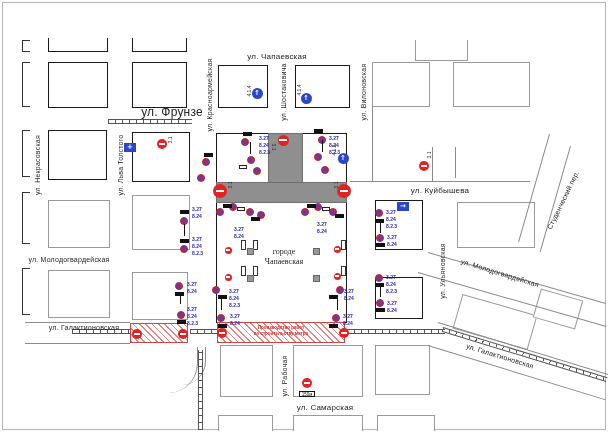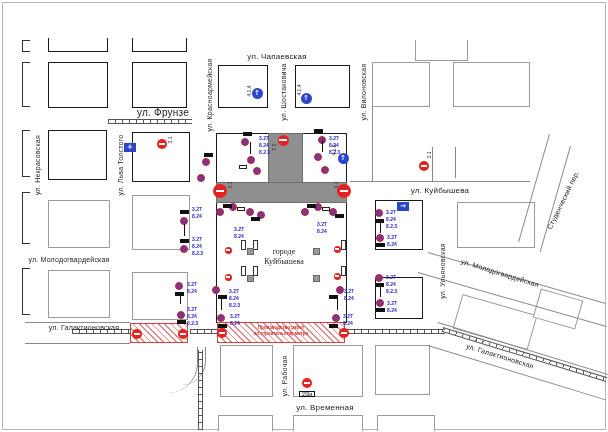--- a/index.html
+++ b/index.html
@@ -294,37 +294,37 @@
       </div>
       <div class="abs code" style="left: 170px; top: 140px; transform: translate(-50%, -50%) rotate(-90deg);">3.1</div>
       <div class="abs code" style="left: 429px; top: 155px; transform: translate(-50%, -50%) rotate(-90deg);">3.1</div>
       <div class="abs code" style="left: 273px; top: 147px; transform: translate(-50%, -50%) rotate(90deg);">3.1</div>
       <div class="abs code" style="left: 230px; top: 185px; transform: translate(-50%, -50%) rotate(-90deg);">3.1</div>
       <div class="abs code" style="left: 336px; top: 185px; transform: translate(-50%, -50%) rotate(-90deg);">3.1</div>
       <div class="abs code" style="left: 249px; top: 91px; transform: translate(-50%, -50%) rotate(-90deg);">4.1.4</div>
       <div class="abs code" style="left: 299px; top: 90px; transform: translate(-50%, -50%) rotate(-90deg);">4.1.4</div>
       <div class="abs code" style="left: 334px; top: 150px; transform: translate(-50%, -50%) rotate(-90deg);">4.1.3</div>
       <div class="abs st" style="left: 277px; top: 56px; font-size: 8px; transform: translate(-50%, -50%) rotate(0deg);">ул. Чапаевская</div>
-      <div class="abs st" style="left: 163px; top: 112px; font-size: 10px; transform: translate(-50%, -50%) rotate(0deg);">ул. Фрунзе</div>
+      <div class="abs st" style="left: 172px; top: 112px; font-size: 12px; transform: translate(-50%, -50%) rotate(0deg);">ул. Фрунзе</div>
       <div class="abs st" style="left: 37px; top: 165px; transform: translate(-50%, -50%) rotate(-90deg);">ул. Некрасовская</div>
       <div class="abs st" style="left: 120px; top: 165px; transform: translate(-50%, -50%) rotate(-90deg);">ул. Льва Толстого</div>
       <div class="abs st" style="left: 209px; top: 95px; transform: translate(-50%, -50%) rotate(-90deg);">ул. Красноармейская</div>
       <div class="abs st" style="left: 283px; top: 92px; transform: translate(-50%, -50%) rotate(-90deg);">ул. Шостаковича</div>
       <div class="abs st" style="left: 363px; top: 92px; transform: translate(-50%, -50%) rotate(-90deg);">ул. Вилоновская</div>
       <div class="abs st" style="left: 440px; top: 190px; font-size: 8px; transform: translate(-50%, -50%) rotate(0deg);">ул. Куйбышева</div>
       <div class="abs st" style="left: 69px; top: 259px; transform: translate(-50%, -50%) rotate(0deg);">ул. Молодогвардейская</div>
       <div class="abs st" style="left: 500px; top: 273px; transform: translate(-50%, -50%) rotate(17deg);">ул. Молодогвардейская</div>
       <div class="abs st" style="left: 84px; top: 327px; transform: translate(-50%, -50%) rotate(0deg);">ул. Галактионовская</div>
       <div class="abs st" style="left: 500px; top: 356px; transform: translate(-50%, -50%) rotate(17deg);">ул. Галактионовская</div>
       <div class="abs st" style="left: 563px; top: 200px; transform: translate(-50%, -50%) rotate(-64deg);">Студенческий пер.</div>
       <div class="abs st" style="left: 442px; top: 271px; transform: translate(-50%, -50%) rotate(-90deg);">ул. Ульяновская</div>
       <div class="abs st" style="left: 284px; top: 376px; transform: translate(-50%, -50%) rotate(-90deg);">ул. Рабочая</div>
-      <div class="abs st" style="left: 325px; top: 407px; font-size: 8px; transform: translate(-50%, -50%) rotate(0deg);">ул. Временная</div>
+      <div class="abs st" style="left: 325px; top: 407px; font-size: 8px; transform: translate(-50%, -50%) rotate(0deg);">ул. Самарская</div>
     </div>
   <div class="sq-label">
     <div>городе</div>
-    <div>Куйбышева</div>
+    <div>Чапаевская</div>
   </div>
   <div class="wz-text">
     <div>Производство работ</div>
     <div>по строительству метро</div>
   </div>
 </div>
 
 </body></html>

